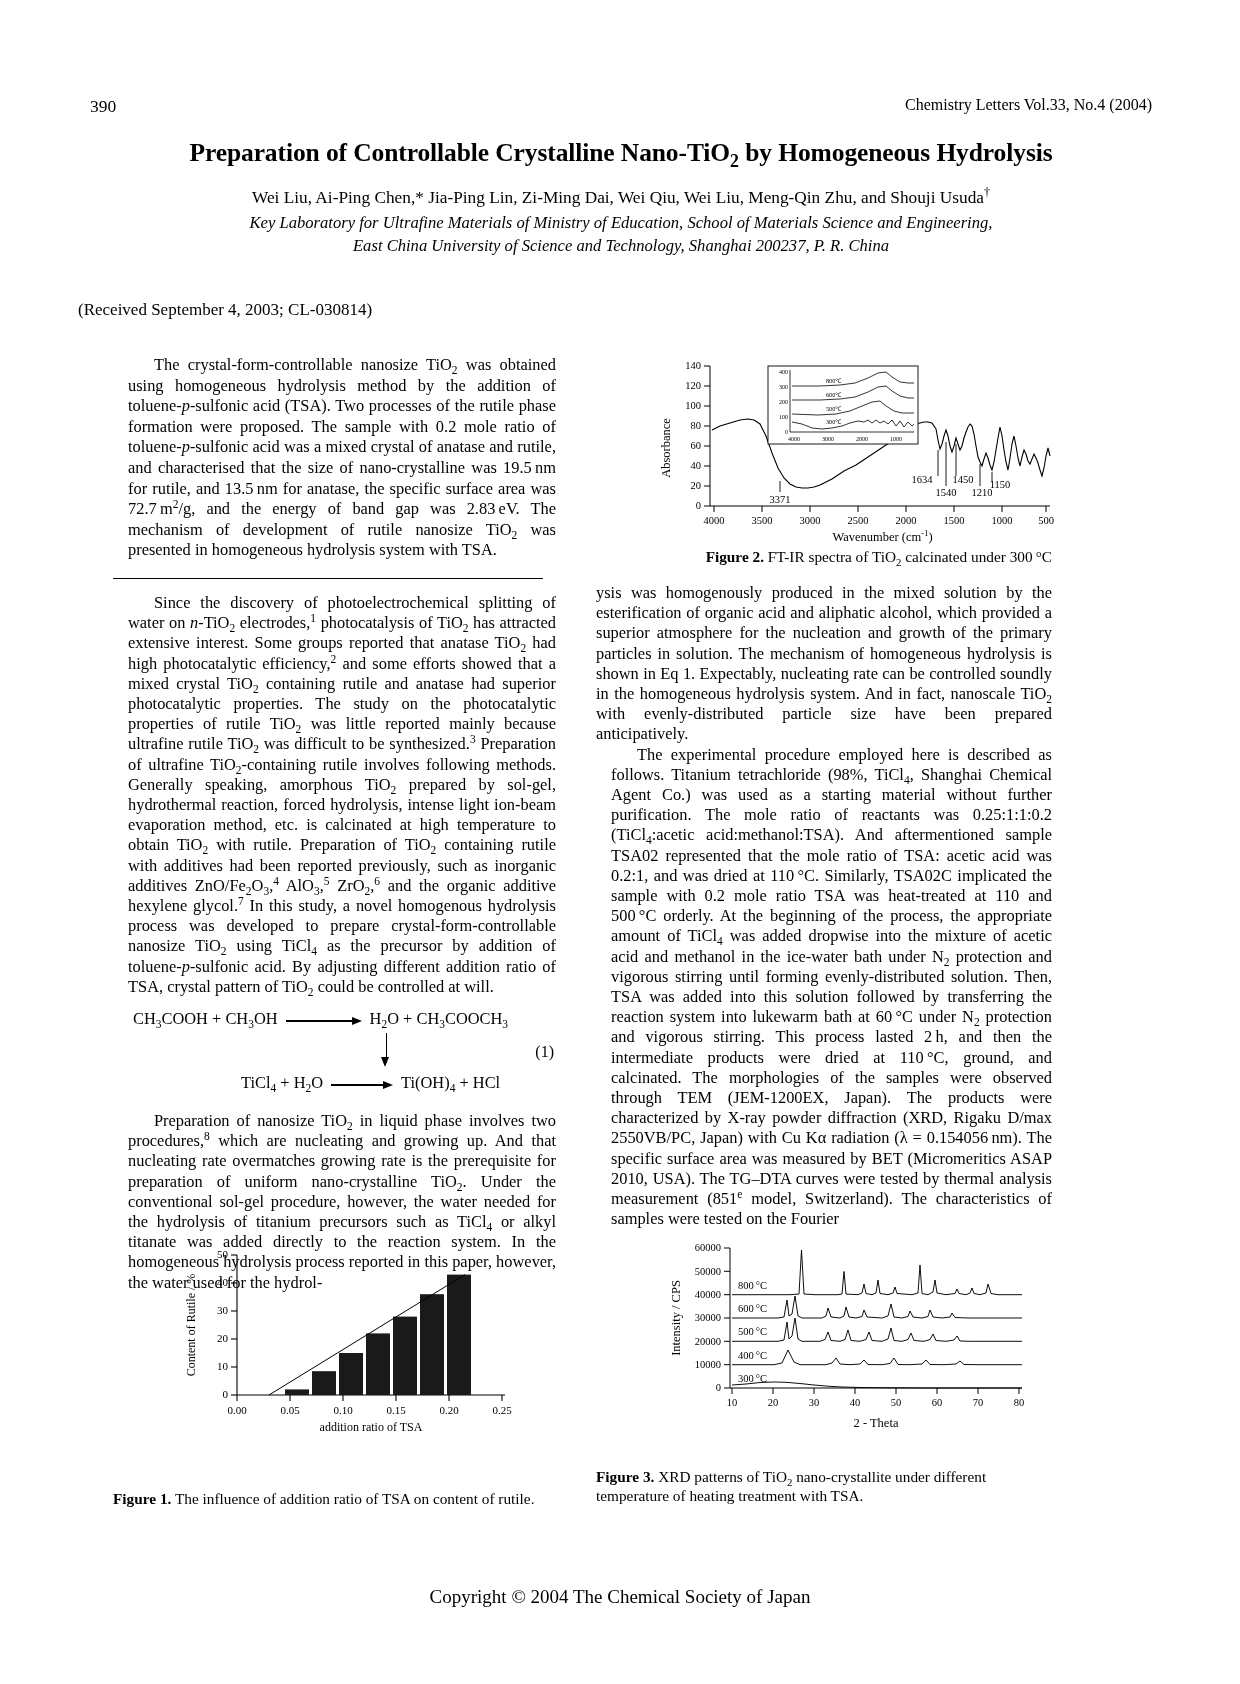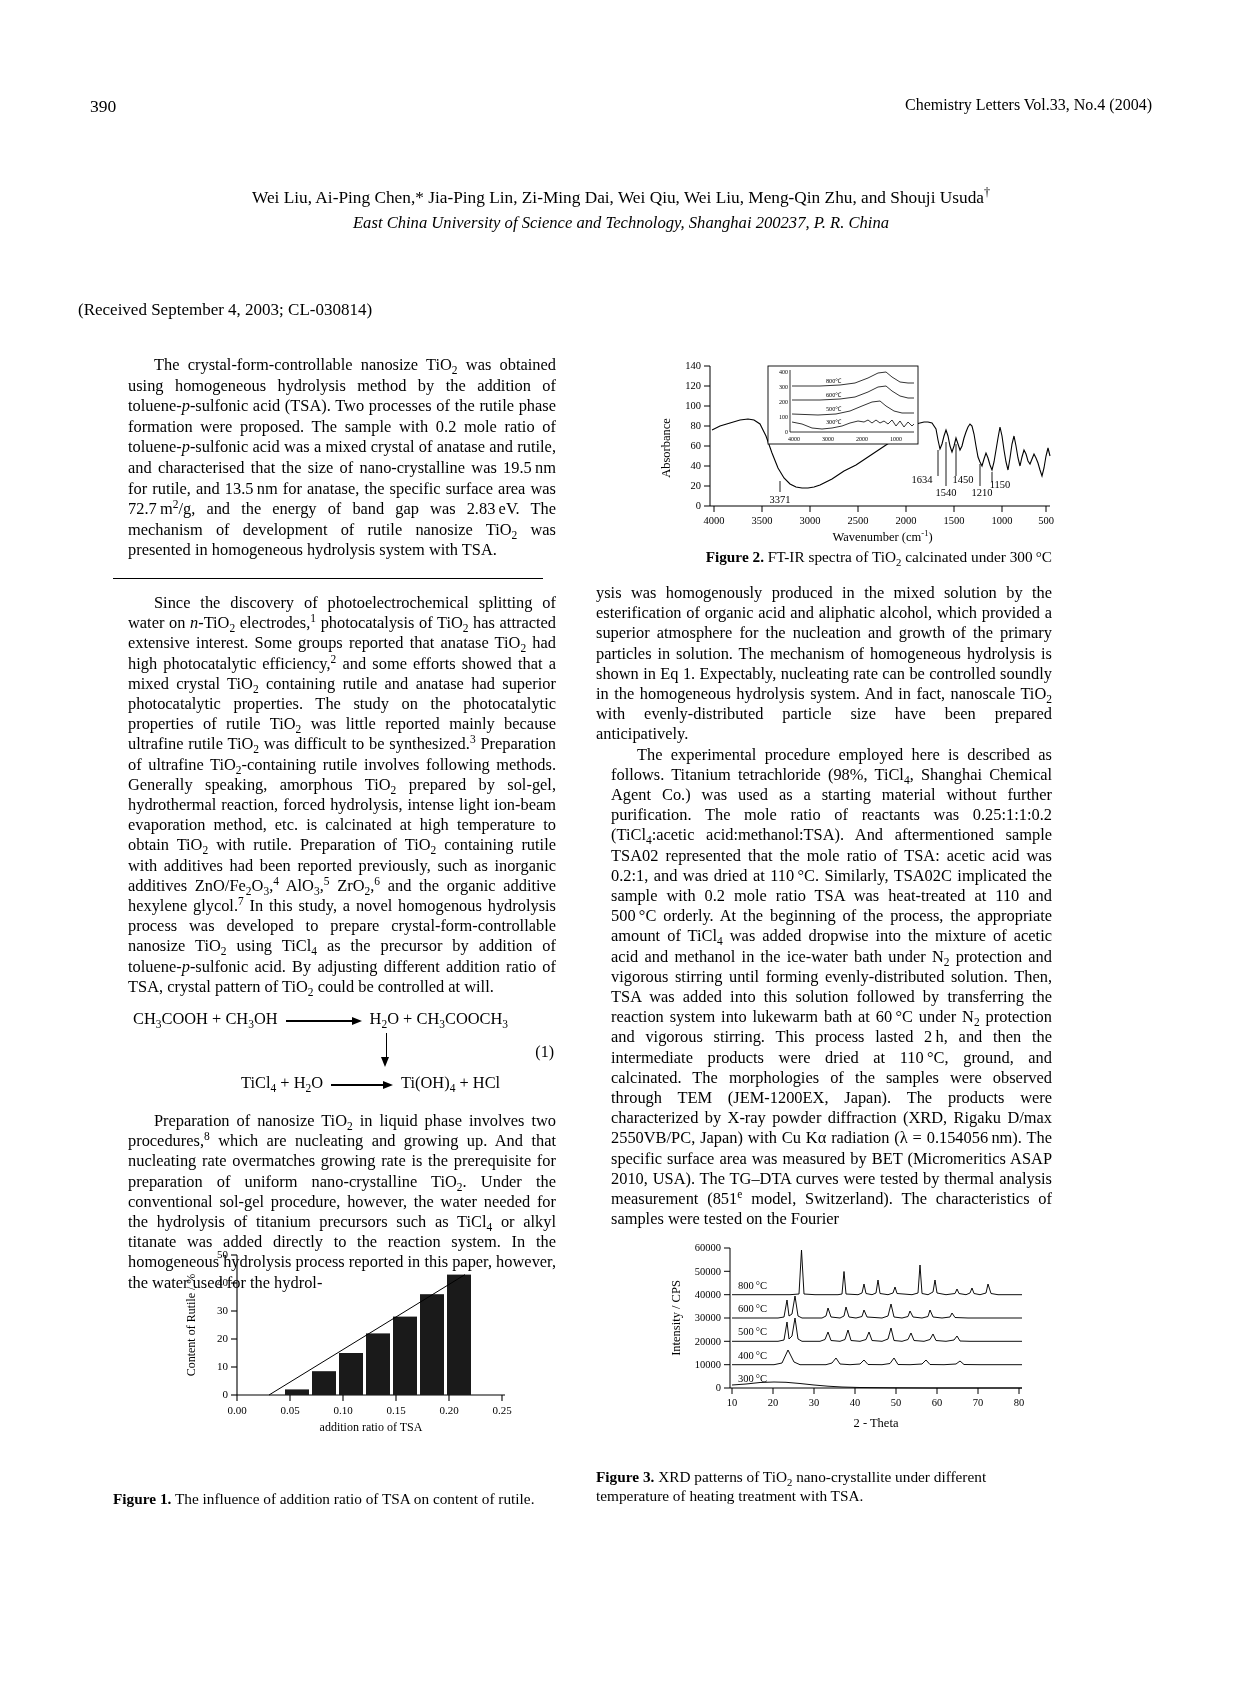--- a/index.html
+++ b/index.html
@@ -70,22 +70,24 @@
 </head>
 <body>
 
 <div class="page">
 
   <div class="runhead">
     <span class="folio">390</span>
     <span class="journal">Chemistry Letters Vol.33, No.4 (2004)</span>
   </div>
 
+  <div class="title">Preparation of Controllable Crystalline Nano-TiO<sub>2</sub> by Homogeneous Hydrolysis</div>
   <div class="authors">Wei Liu, Ai-Ping Chen,* Jia-Ping Lin, Zi-Ming Dai, Wei Qiu, Wei Liu, Meng-Qin Zhu, and Shouji Usuda<sup>†</sup></div>
   <div class="affil">
+    <div>Key Laboratory for Ultrafine Materials of Ministry of Education, School of Materials Science and Engineering,</div>
     <div>East China University of Science and Technology, Shanghai 200237, P. R. China</div>
   </div>
   <div class="received">(Received September 4, 2003; CL-030814)</div>
 
   <div class="col-left">
     <div class="abstract">
       <p class="body indent">The crystal-form-controllable nanosize TiO<sub>2</sub> was obtained using homogeneous hydrolysis method by the addition of toluene-<i>p</i>-sulfonic acid (TSA). Two processes of the rutile phase formation were proposed. The sample with 0.2 mole ratio of toluene-<i>p</i>-sulfonic acid was a mixed crystal of anatase and rutile, and characterised that the size of nano-crystalline was 19.5 nm for rutile, and 13.5 nm for anatase, the specific surface area was 72.7 m<sup>2</sup>/g, and the energy of band gap was 2.83 eV. The mechanism of development of rutile nanosize TiO<sub>2</sub> was presented in homogeneous hydrolysis system with TSA.</p>
     </div>
     <div class="rule"></div>
     <p class="body indent">Since the discovery of photoelectrochemical splitting of water on <i>n</i>-TiO<sub>2</sub> electrodes,<sup>1</sup> photocatalysis of TiO<sub>2</sub> has attracted extensive interest. Some groups reported that anatase TiO<sub>2</sub> had high photocatalytic efficiency,<sup>2</sup> and some efforts showed that a mixed crystal TiO<sub>2</sub> containing rutile and anatase had superior photocatalytic properties. The study on the photocatalytic properties of rutile TiO<sub>2</sub> was little reported mainly because ultrafine rutile TiO<sub>2</sub> was difficult to be synthesized.<sup>3</sup> Preparation of ultrafine TiO<sub>2</sub>-containing rutile involves following methods. Generally speaking, amorphous TiO<sub>2</sub> prepared by sol-gel, hydrothermal reaction, forced hydrolysis, intense light ion-beam evaporation method, etc. is calcinated at high temperature to obtain TiO<sub>2</sub> with rutile. Preparation of TiO<sub>2</sub> containing rutile with additives had been reported previously, such as inorganic additives ZnO/Fe<sub>2</sub>O<sub>3</sub>,<sup>4</sup> AlO<sub>3</sub>,<sup>5</sup> ZrO<sub>2</sub>,<sup>6</sup> and the organic additive hexylene glycol.<sup>7</sup> In this study, a novel homogenous hydrolysis process was developed to prepare crystal-form-controllable nanosize TiO<sub>2</sub> using TiCl<sub>4</sub> as the precursor by addition of toluene-<i>p</i>-sulfonic acid. By adjusting different addition ratio of TSA, crystal pattern of TiO<sub>2</sub> could be controlled at will.</p>
@@ -362,14 +364,15 @@
       <text x="30" y="78" font-size="12.5" text-anchor="middle" transform="rotate(-90 30 78)">Intensity / CPS</text>
       <text x="226" y="187" font-size="12.5" text-anchor="middle">2 - Theta</text>
     </svg>
   </div>
 
   <div style="position:absolute;left:596px;top:1468px;width:456px;font-size:15.3px;line-height:18.6px">
     <b>Figure  3.</b>
     <span>XRD patterns of TiO<sub>2</sub> nano-crystallite under different temperature of heating treatment with TSA.</span>
   </div>
 
+  <div class="footer">Copyright © 2004 The Chemical Society of Japan</div>
 
 </div>
 
 </body></html>

